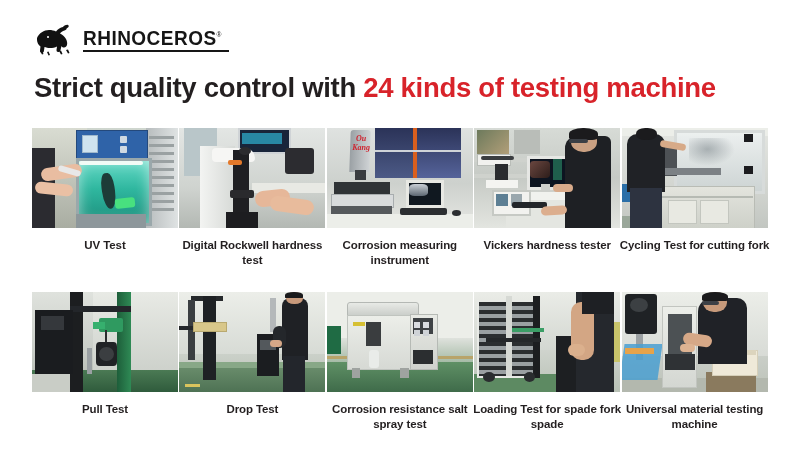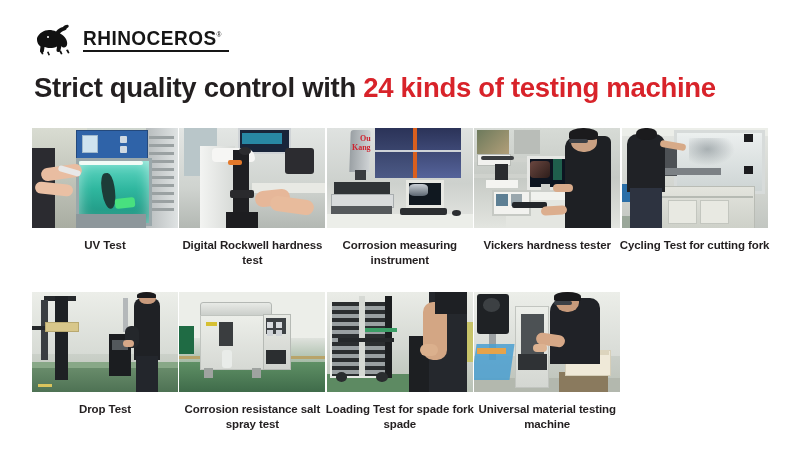--- a/index.html
+++ b/index.html
@@ -152,21 +152,21 @@
   .p2-dev  { left:72%; top:20%; width:20%; height:26%; background:#2c2c30; border-radius:3px; }
   .p2-bench{ left:50%; top:55%; width:50%; height:10%; background:#e8e9e4; }
 
   
   .p3-bg   { left:0; top:0; width:100%; height:100%; background:linear-gradient(180deg,#dfe2e0 0%,#cdd1cd 55%,#e6e7e3 100%); }
   .p3-win1 { left:33%; top:0; width:26%; height:50%; background:linear-gradient(180deg,#2b3358,#4c5a86); }
   .p3-win2 { left:62%; top:0; width:30%; height:50%; background:linear-gradient(180deg,#2b3358,#55639a); }
   .p3-mull { left:59%; top:0; width:3%; height:50%; background:#d95f1e; }
   .p3-sash { left:33%; top:22%; width:59%; height:2%; background:#cfd3d8; }
   .p3-col  { left:16%; top:2%; width:14%; height:42%; background:linear-gradient(90deg,#9aa0a4,#cfd3d5); border-radius:3px 3px 0 0; transform:skewX(-2deg); }
-  .p3-brand{ left:17%; top:6%; width:13%; height:22%; color:#cf2430; font-size:8px; font-weight:bold; font-family:"Liberation Serif",serif; text-align:right; }
+  .p3-brand{ left:17%; top:6%; width:13%; height:22%; color:#cf2430; font-size:8px; font-style:italic; font-weight:bold; font-family:"Liberation Serif",serif; text-align:center; }
   .p3-lens { left:19%; top:42%; width:8%; height:10%; background:#3a3d40; }
   .p3-stage{ left:5%; top:54%; width:38%; height:12%; background:#2f3336; }
   .p3-stage2{left:3%; top:66%; width:42%; height:12%; background:#d8dbdc; border:1px solid #a8adaf; }
   .p3-stage3{left:3%; top:78%; width:42%; height:8%; background:#55595c; }
   .p3-mon  { left:54%; top:52%; width:22%; height:22%; background:#101820; border:3px solid #e7e8e3; }
   .p3-monimg{left:56%; top:56%; width:13%; height:12%; background:linear-gradient(180deg,#c9cfd6,#5d6873); border-radius:30%; }
   .p3-kb   { left:50%; top:80%; width:32%; height:7%; background:#2b2e31; border-radius:2px; }
   .p3-mouse{ left:86%; top:82%; width:6%; height:6%; background:#2b2e31; border-radius:50%; }
   .p3-desk { left:0; top:86%; width:100%; height:14%; background:#eceee9; }
 
@@ -469,20 +469,40 @@
         <div class="p5-pants"></div>
         <div class="p5-armr"></div>
     </div>
     <div class="caption">Cycling Test for cutting fork</div>
   </div>
 
 </div>
 
 <div class="grid grid-row2 row-2">
 
+  <div class="cell">
+    <div class="photo">
+      <div class="p6-bg"></div>
+        <div class="p6-wall"></div>
+        <div class="p6-green"></div>
+        <div class="p6-floorL"></div>
+      <div class="p6-postR"></div>
+        <div class="p6-postL"></div>
+        <div class="p6-beam"></div>
+      <div class="p6-cab"></div>
+        <div class="p6-cabp"></div>
+      <div class="p6-clamp"></div>
+        <div class="p6-clamp2"></div>
+        <div class="p6-wire"></div>
+      <div class="p6-gauge"></div>
+        <div class="p6-gaugef"></div>
+        <div class="p6-rod"></div>
+    </div>
+    <div class="caption">Pull Test</div>
+  </div>
 
   <div class="cell">
     <div class="photo">
       <div class="p7-bg"></div>
         <div class="p7-wall"></div>
         <div class="p7-floor"></div>
         <div class="p7-floorhl"></div>
       <div class="p7-top"></div>
         <div class="p7-frame"></div>
         <div class="p7-frame2"></div>

